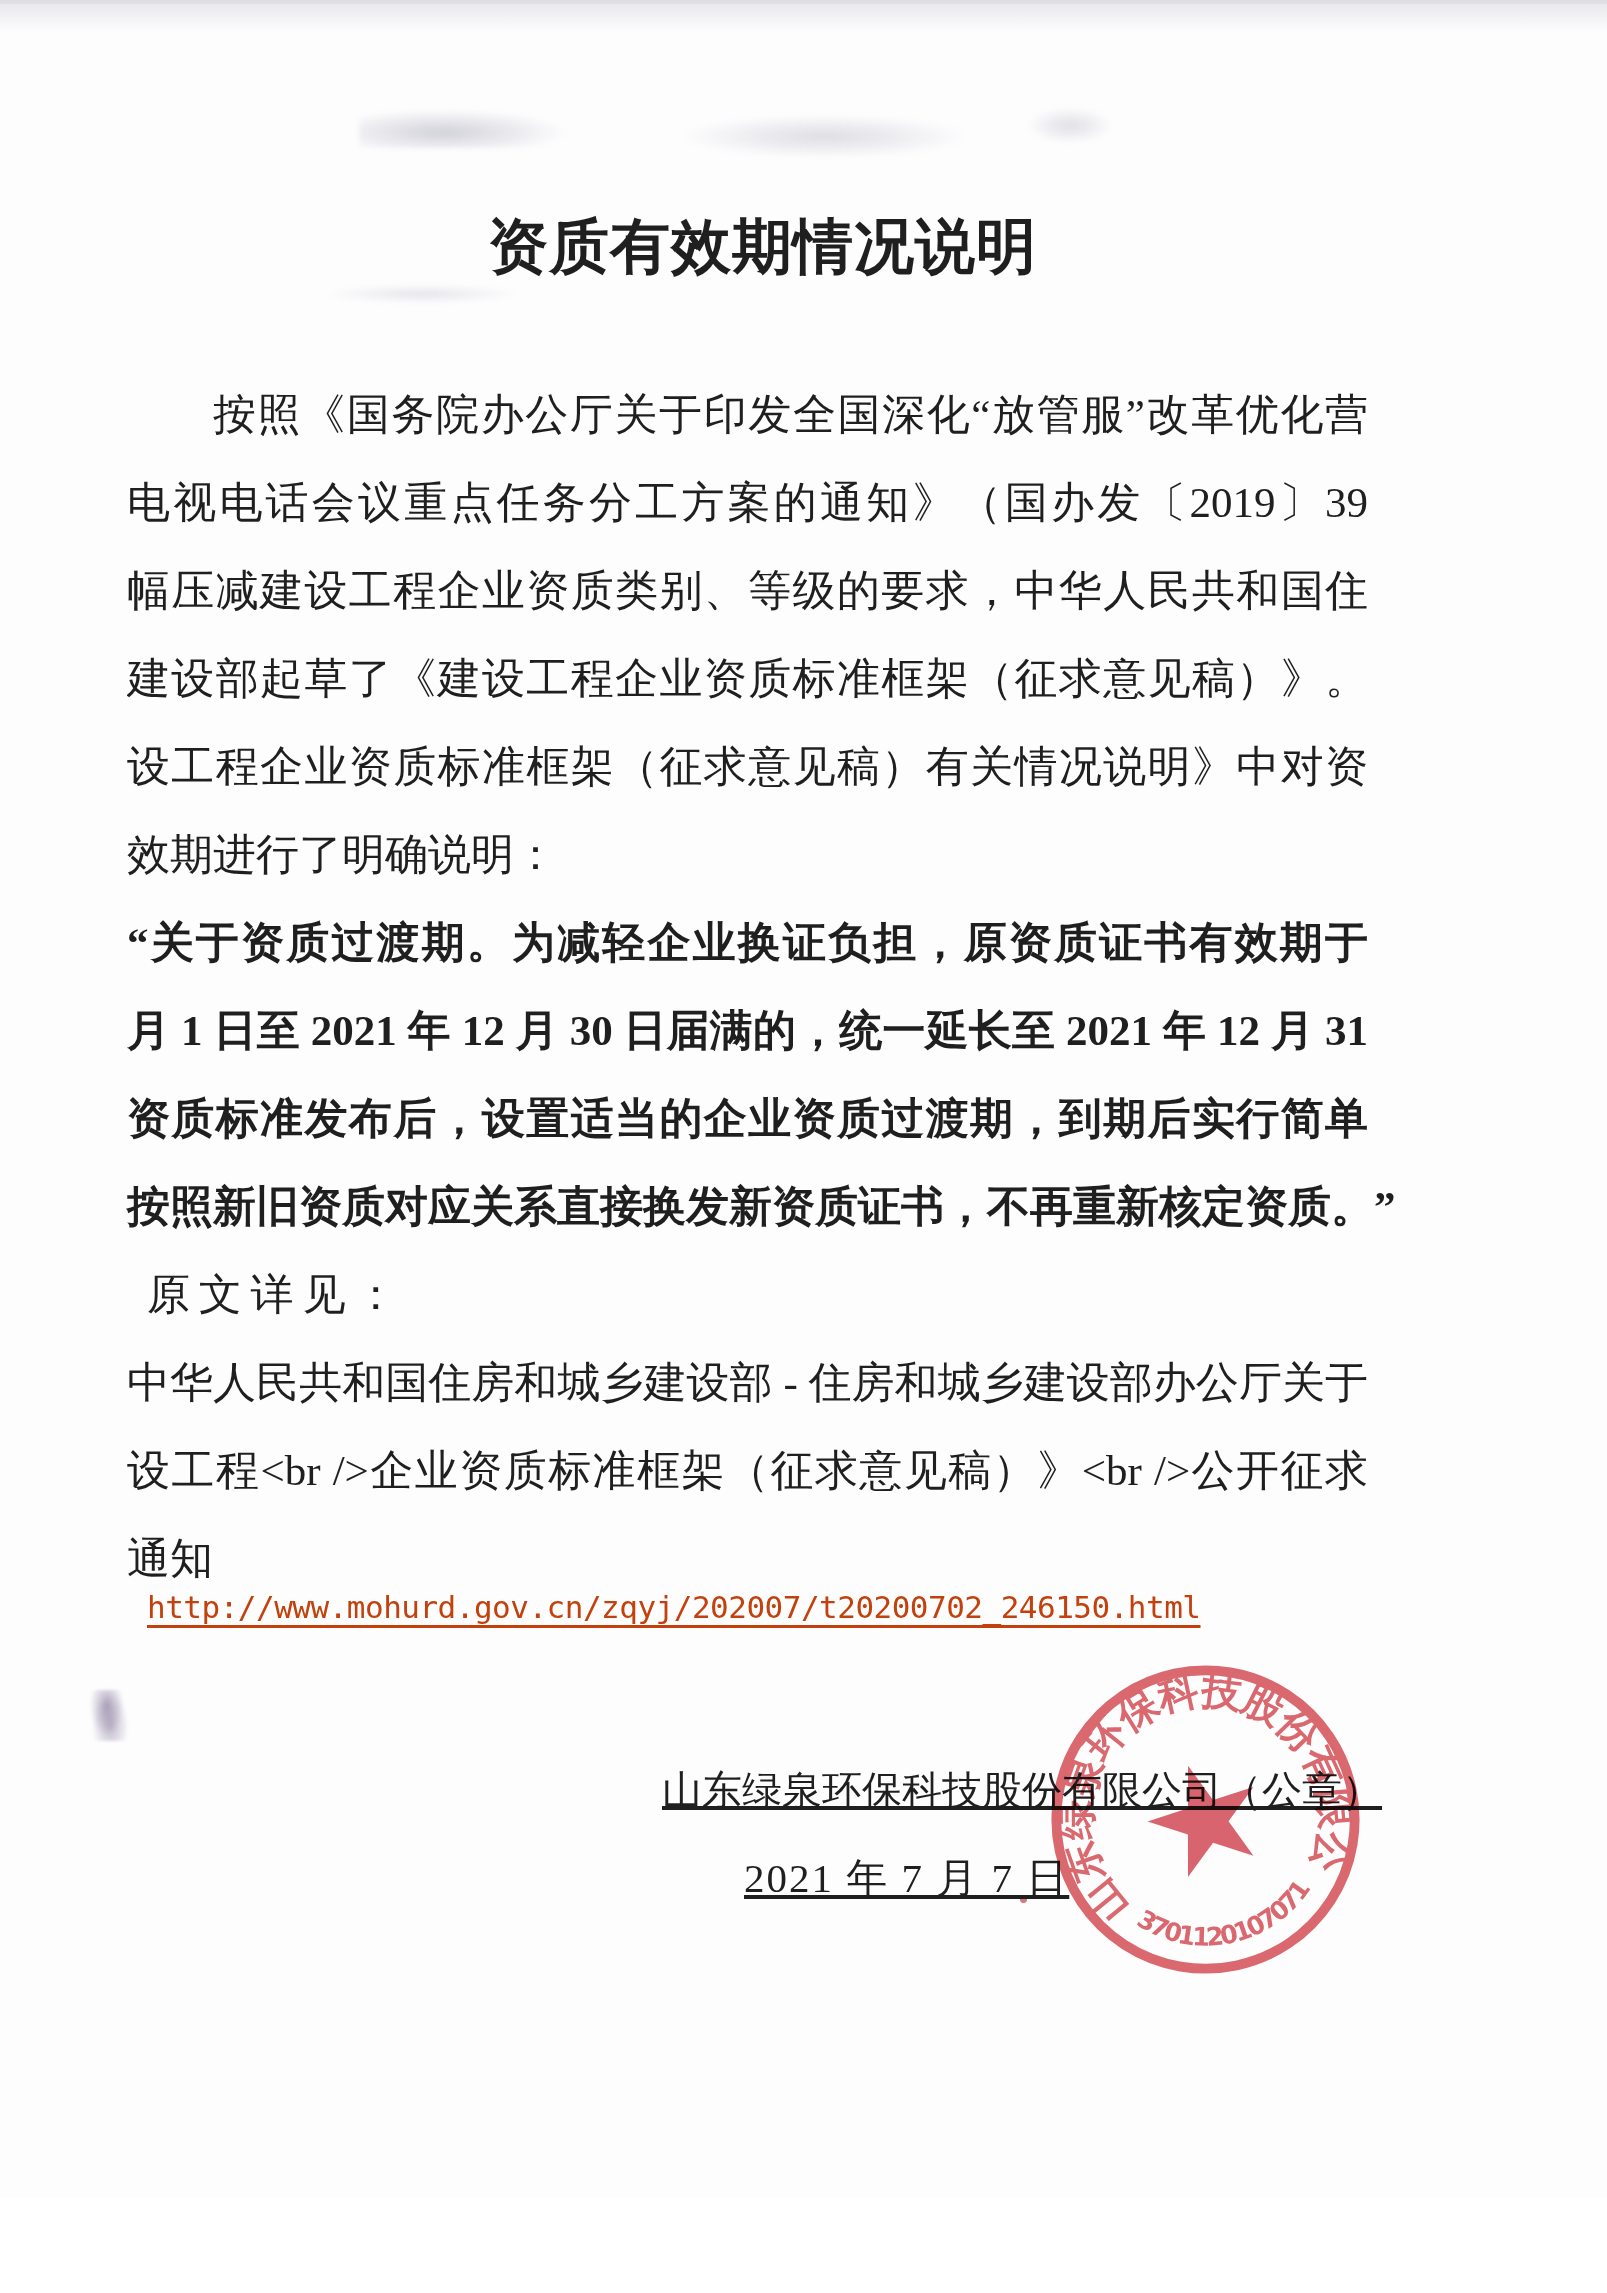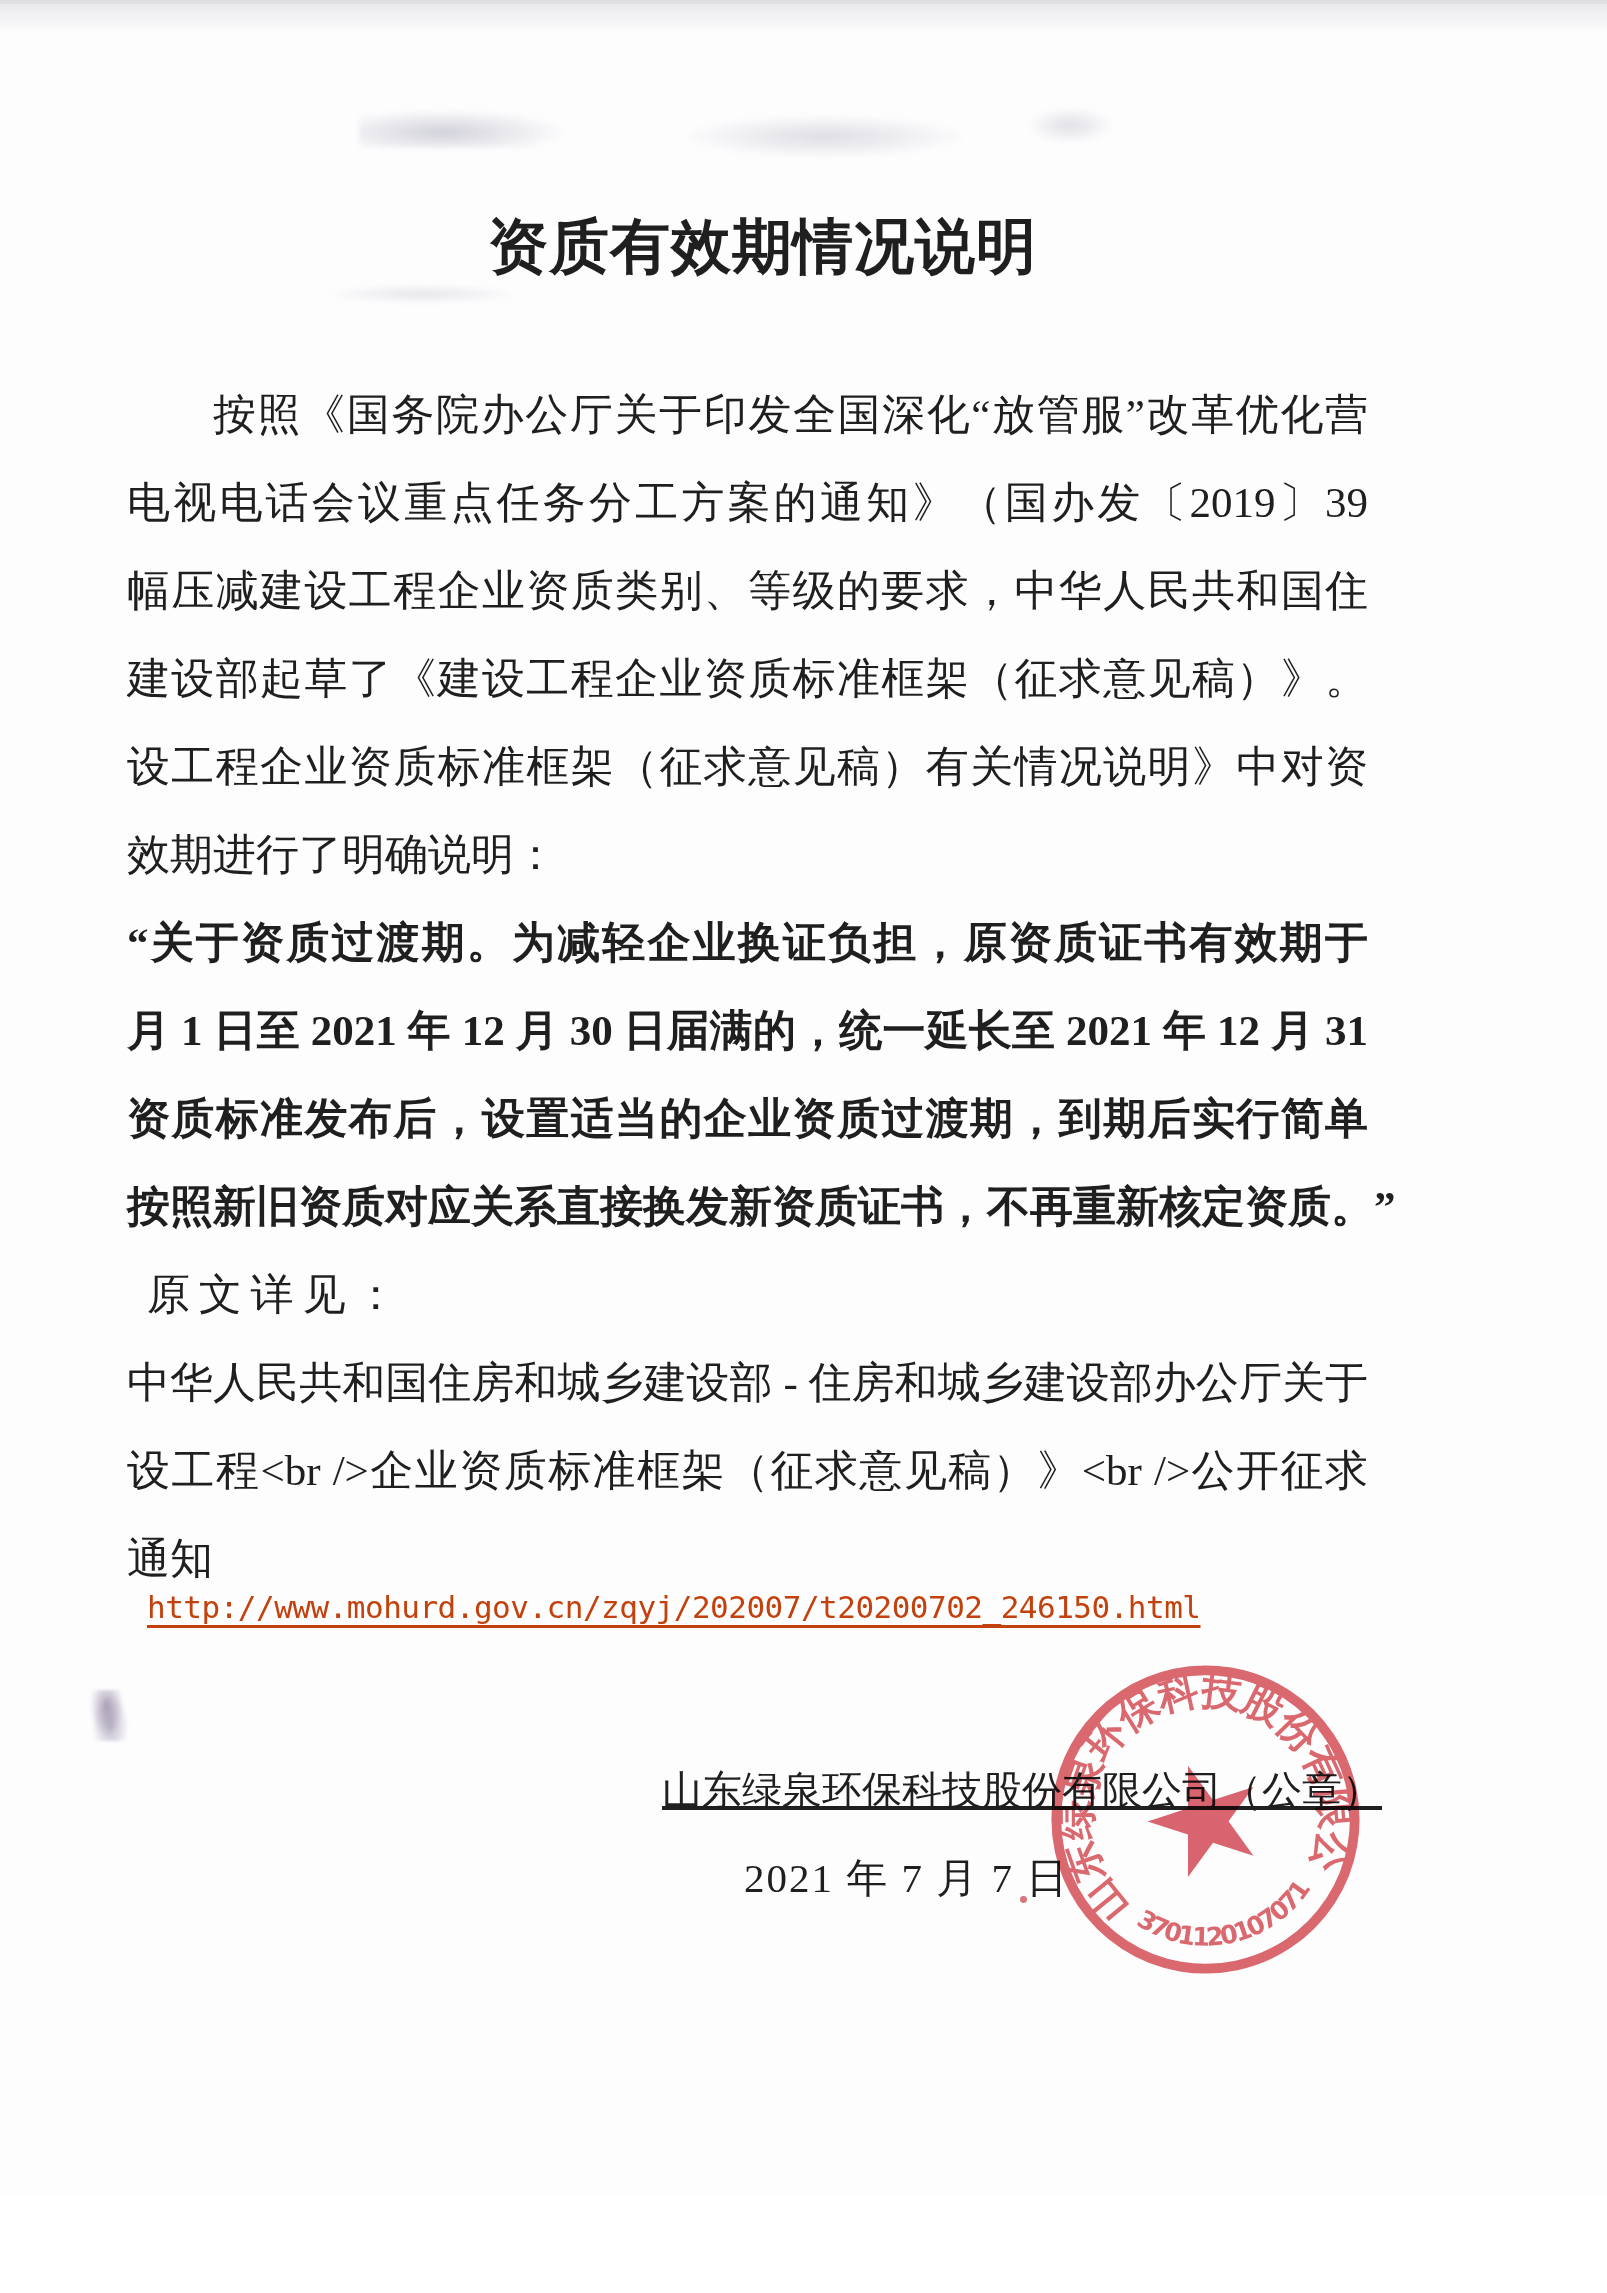--- a/index.html
+++ b/index.html
@@ -59,21 +59,21 @@
     position:absolute;left:135px;top:1584px;
     font-family:"DejaVu Sans Mono","Liberation Mono",monospace;
     font-size:31px;line-height:47px;color:#c2410c;
     text-decoration:underline;text-underline-offset:6.8px;text-decoration-thickness:2.9px;
     letter-spacing:-0.5px;white-space:nowrap;margin-left:12px;
   }
   .sig-company{
     position:absolute;left:662px;top:1765px;font-size:40px;line-height:51px;white-space:nowrap;text-decoration:underline;
   }
   .sig-date{
-    position:absolute;left:744px;top:1853px;font-size:41px;line-height:51px;white-space:nowrap;letter-spacing:2px;
+    position:absolute;left:744px;top:1853px;font-size:41px;line-height:51px;white-space:nowrap;letter-spacing:2px;text-decoration:underline;
   }
   
   .seal-wrap{
     position:absolute;left:1030px;top:1644px;width:351px;height:351px;
     mix-blend-mode:multiply;opacity:.88;
   }
   .seal-wrap svg{display:block;}
 </style>
 </head>
 <body>

